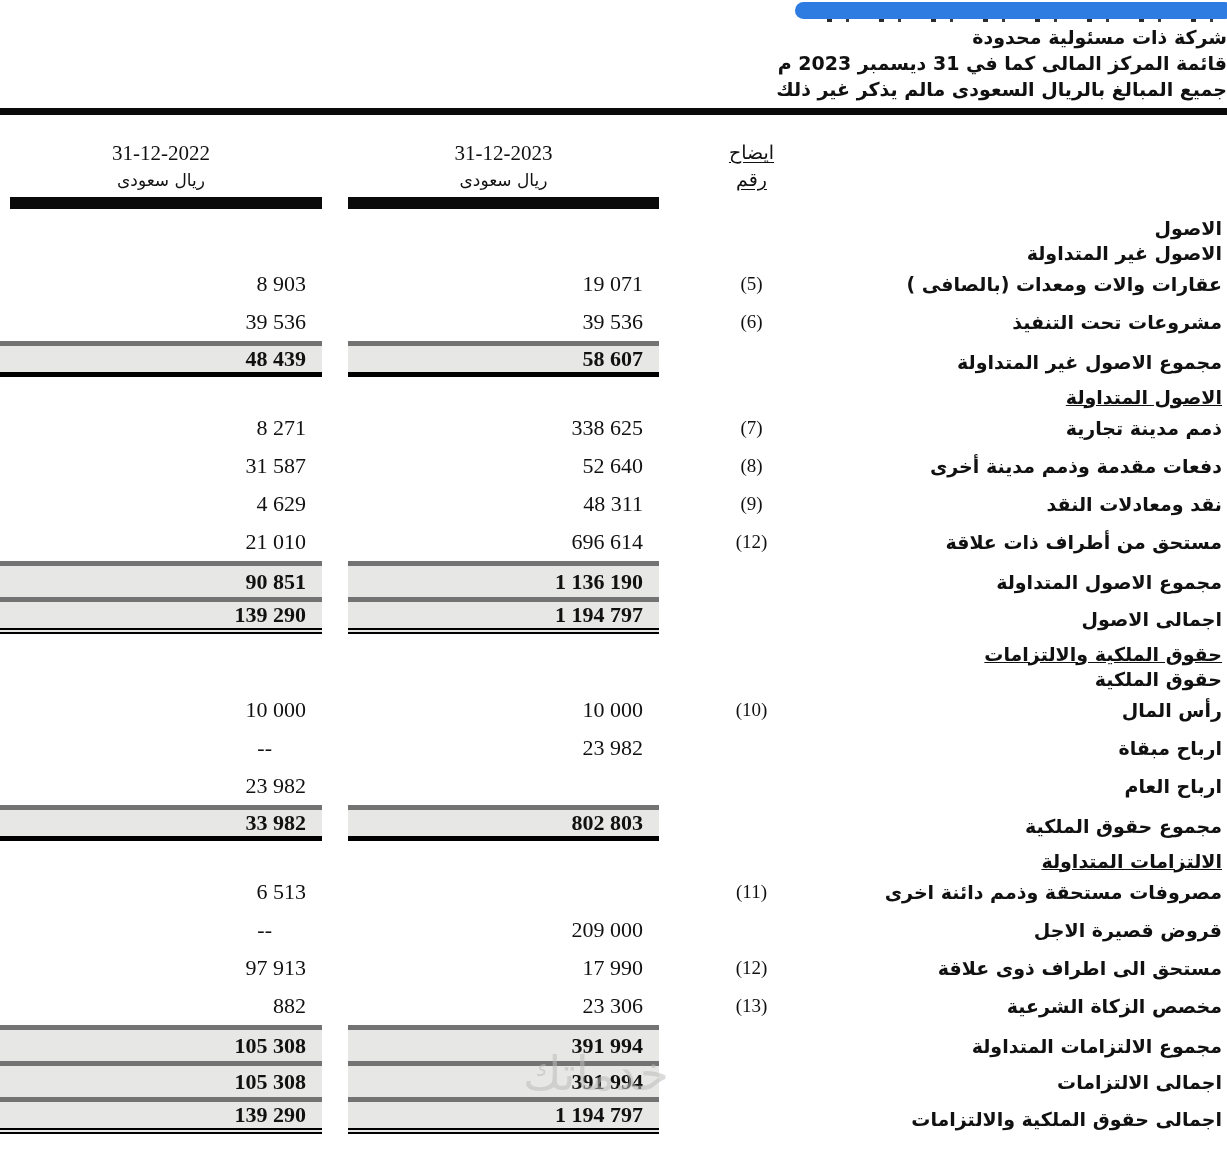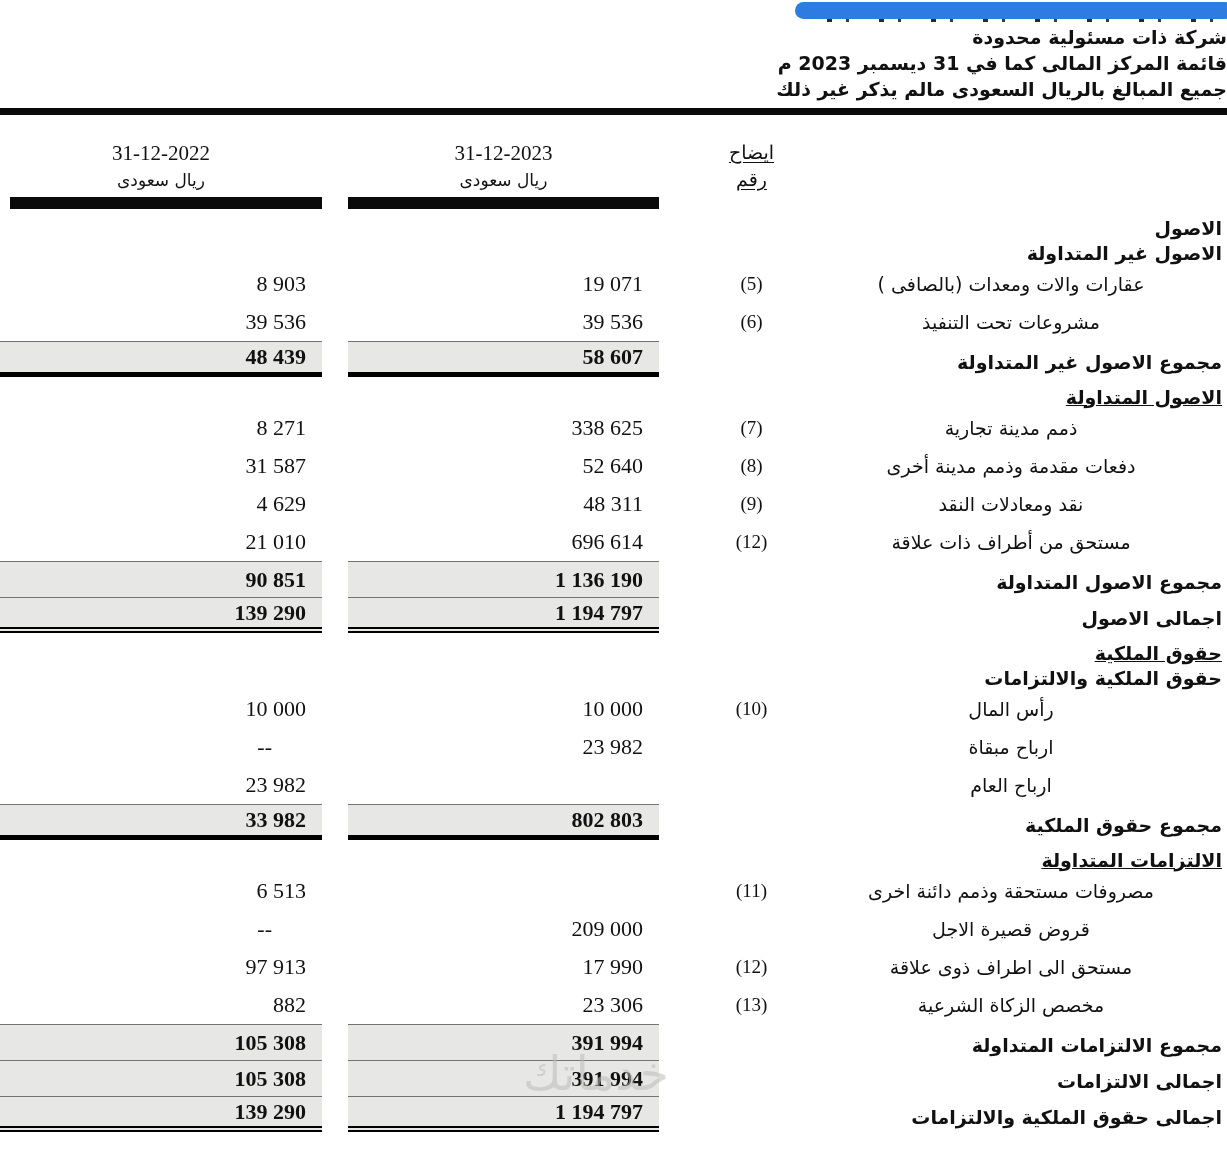--- a/index.html
+++ b/index.html
@@ -38,33 +38,33 @@
   .r-sec  { height:25px; }
   .r-item { height:38px; }
   .r-total .num-cell { min-height:36px; }
   .r-total + .r-sec { height:32px; padding-top:7px;text-decoration:underline; }
   .lbl {
     grid-column:6; text-align:right; direction:rtl;
     font-size:19px; line-height:24px; padding-right:5px; padding-left:2px;
     white-space:nowrap;
   }
   .sec-lbl, .r-total .lbl { font-weight:700; }
-  .r-item .lbl { font-weight:400;text-align:center; }
+  .r-item .lbl { font-weight:700; }
   .num {
     font-family:"Liberation Serif","DejaVu Serif",serif;
     font-size:22px; text-align:right; padding-right:16px; direction:ltr;
   }
   .num.dash { padding-right:50px; }
   .c2022 { grid-column:1; } .c2023 { grid-column:3; }
   .cnote { grid-column:5; text-align:center; font-family:"Liberation Serif","DejaVu Serif",serif; font-size:19px; }
   
   .r-total { align-items:stretch; }
   .tcell {
     display:flex; align-items:center; justify-content:flex-end;
-    background:#e7e7e5; border-top:1px solid #737373;
+    background:#e7e7e5; border-top:5px solid #737373;
     font-weight:700;
   }
   .tcell.bb  { border-bottom:5px solid #000; }
   .tcell.dbl { border-bottom:6px double #000; }
   .r-total .lbl { align-self:center; padding-top:6px; }
   
   .watermark {
     position:absolute; left:523px; top:1046px; z-index:6;
     font-size:47px; font-weight:400; color:#bdbdbd; opacity:.55;
     pointer-events:none; direction:rtl; letter-spacing:2px;
@@ -170,24 +170,24 @@
       <div class="grid trow r-total">
         <div class="tcell c2022 num-cell dbl">
           <div class="num">139 290</div>
         </div>
         <div class="tcell c2023 num-cell dbl">
           <div class="num">1 194 797</div>
         </div>
         <div class="lbl">اجمالى الاصول</div>
       </div>
       <div class="grid trow r-sec">
+        <div class="lbl sec-lbl">حقوق الملكية والالتزامات</div>
+      </div>
+      <div class="grid trow r-sec">
         <div class="lbl sec-lbl">حقوق الملكية</div>
-      </div>
-      <div class="grid trow r-sec">
-        <div class="lbl sec-lbl">حقوق الملكية والالتزامات</div>
       </div>
       <div class="grid trow r-item">
         <div class="num c2022">10 000</div>
         <div class="num c2023">10 000</div>
         <div class="cnote">(10)</div>
         <div class="lbl">رأس المال</div>
       </div>
       <div class="grid trow r-item">
         <div class="num c2022 dash">--</div>
         <div class="num c2023">23 982</div>

